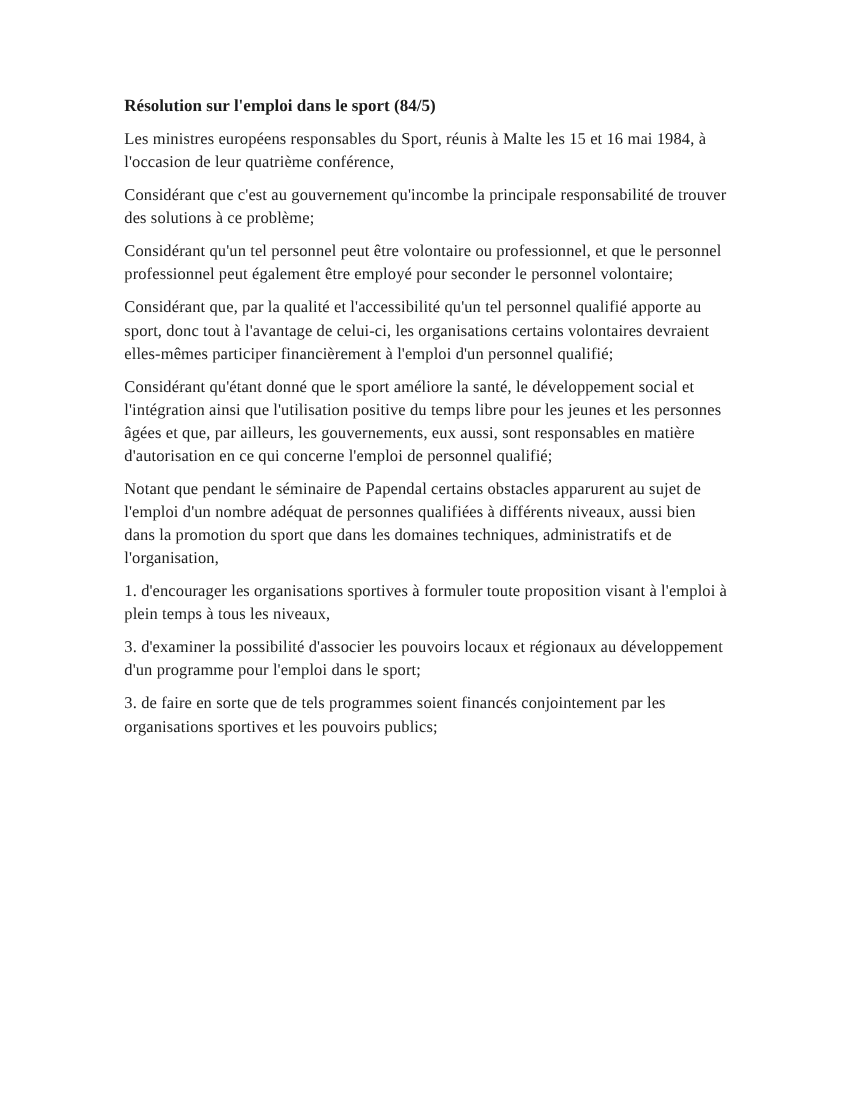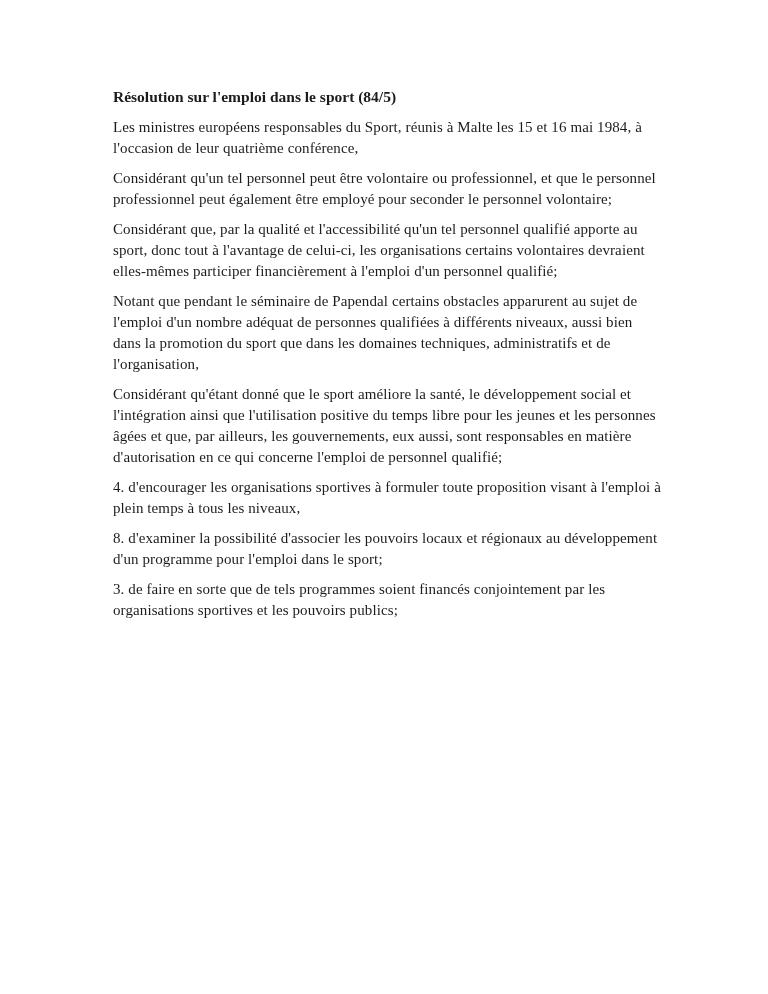--- a/index.html
+++ b/index.html
@@ -36,34 +36,36 @@
   }
 </style>
 </head>
 <body>
 
 <div class="page">
   <h1 class="doc-title">Résolution sur l'emploi dans le sport (84/5)</h1>
 
   <p class="para">Les ministres européens responsables du Sport, réunis à Malte les 15 et 16 mai 1984, à
 l'occasion de leur quatrième conférence,</p>
+  <p class="para">Considérant que c'est au gouvernement qu'incombe la principale responsabilité de trouver
+des solutions à ce problème;</p>
   <p class="para">Considérant qu'un tel personnel peut être volontaire ou professionnel, et que le personnel
 professionnel peut également être employé pour seconder le personnel volontaire;</p>
   <p class="para">Considérant que, par la qualité et l'accessibilité qu'un tel personnel qualifié apporte au
 sport, donc tout à l'avantage de celui-ci, les organisations certains volontaires devraient
 elles-mêmes participer financièrement à l'emploi d'un personnel qualifié;</p>
+  <p class="para">Considérant qu'étant donné que le sport améliore la santé, le développement social et
+l'intégration ainsi que l'utilisation positive du temps libre pour les jeunes et les personnes
+âgées et que, par ailleurs, les gouvernements, eux aussi, sont responsables en matière
+d'autorisation en ce qui concerne l'emploi de personnel qualifié;</p>
   <p class="para">Notant que pendant le séminaire de Papendal certains obstacles apparurent au sujet de
 l'emploi d'un nombre adéquat de personnes qualifiées à différents niveaux, aussi bien
 dans la promotion du sport que dans les domaines techniques, administratifs et de
 l'organisation,</p>
-  <p class="para">Considérant qu'étant donné que le sport améliore la santé, le développement social et
-l'intégration ainsi que l'utilisation positive du temps libre pour les jeunes et les personnes
-âgées et que, par ailleurs, les gouvernements, eux aussi, sont responsables en matière
-d'autorisation en ce qui concerne l'emploi de personnel qualifié;</p>
 
 
-  <p class="para">4. d'encourager les organisations sportives à formuler toute proposition visant à l'emploi à
+  <p class="para">1. d'encourager les organisations sportives à formuler toute proposition visant à l'emploi à
 plein temps à tous les niveaux,</p>
-  <p class="para">8. d'examiner la possibilité d'associer les pouvoirs locaux et régionaux au développement
+  <p class="para">3. d'examiner la possibilité d'associer les pouvoirs locaux et régionaux au développement
 d'un programme pour l'emploi dans le sport;</p>
   <p class="para">3. de faire en sorte que de tels programmes soient financés conjointement par les
 organisations sportives et les pouvoirs publics;</p>
 </div>
 
 </body></html>

